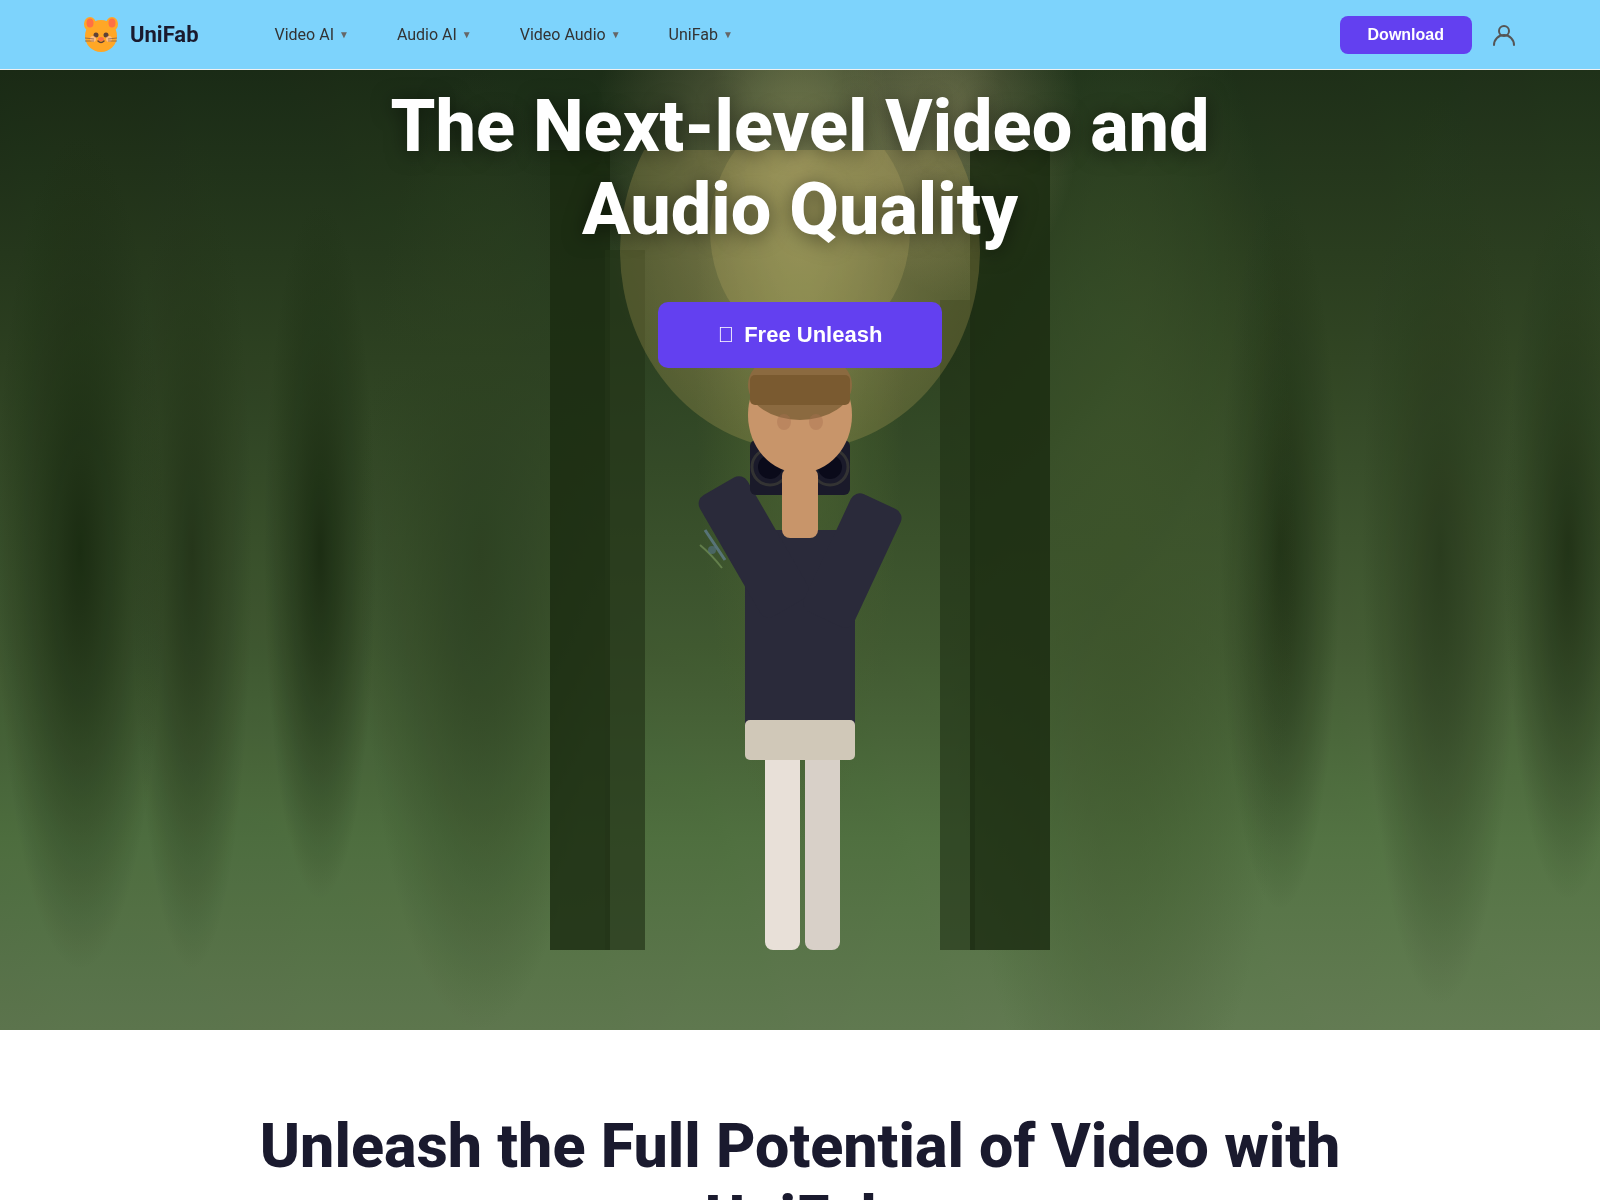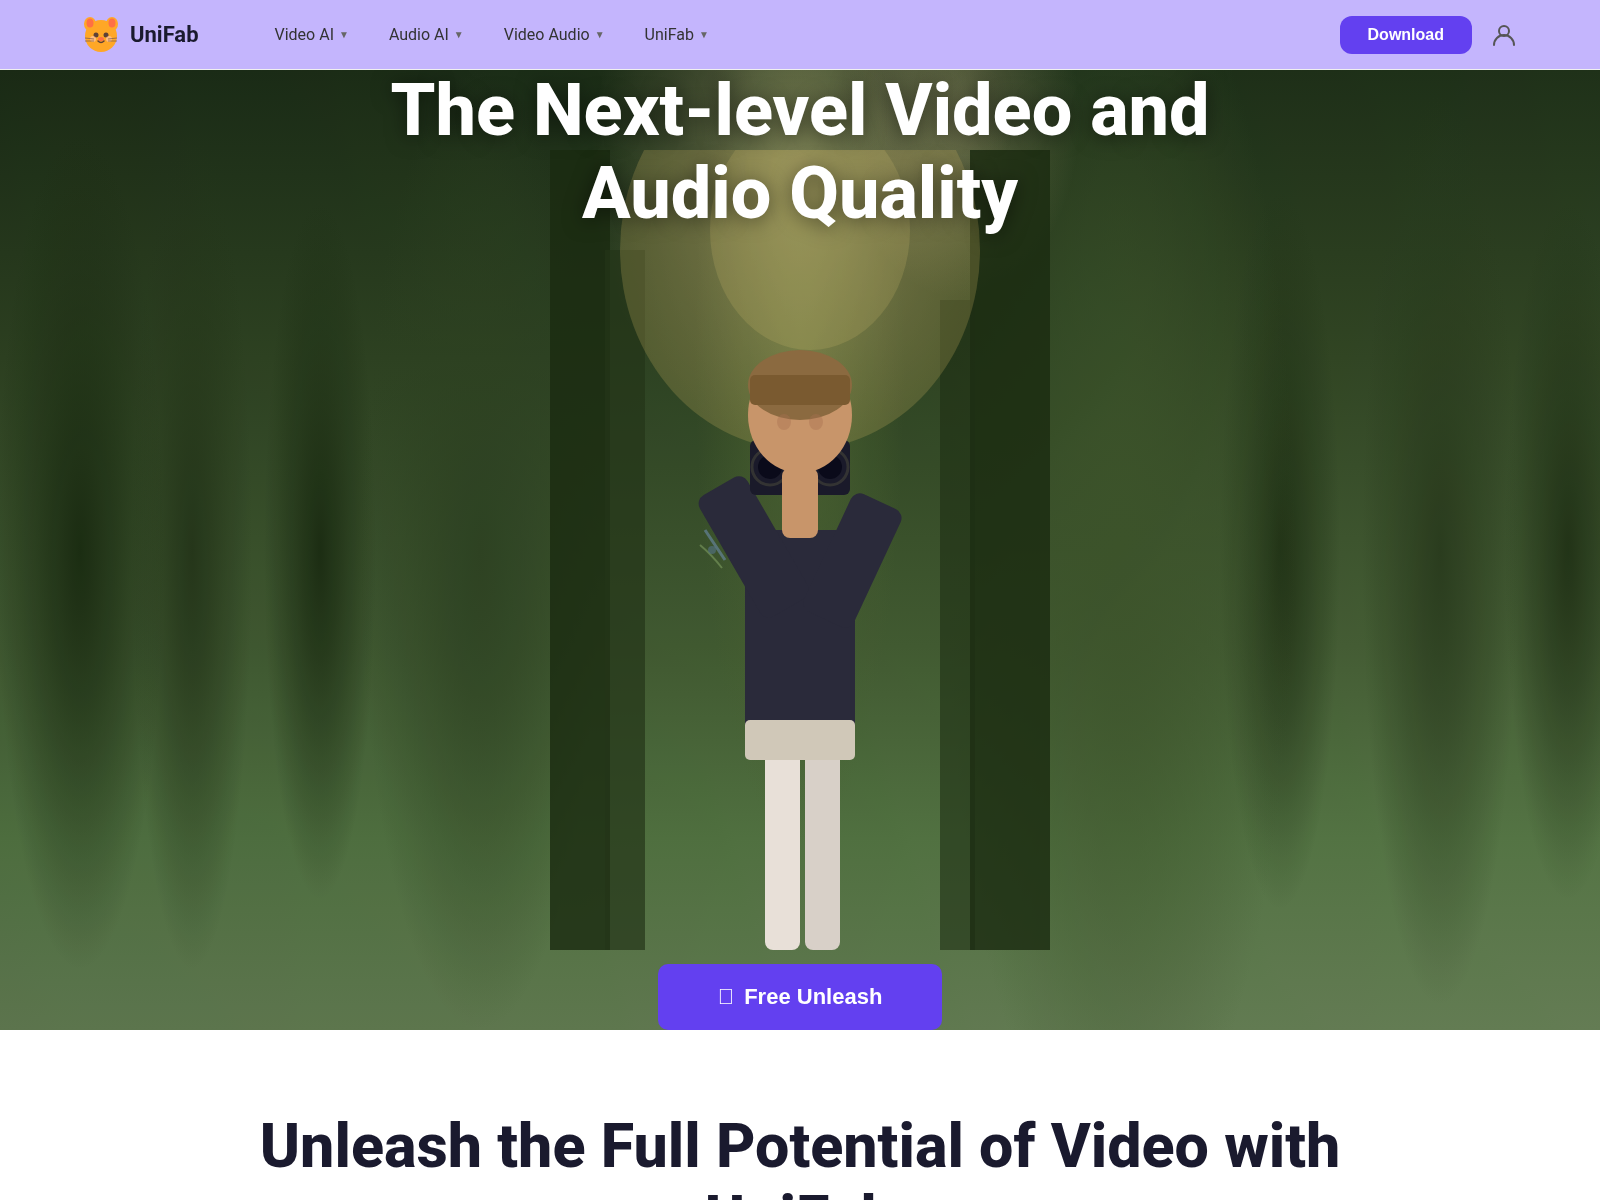--- a/index.html
+++ b/index.html
@@ -14,21 +14,21 @@
       width: 1600px;
       overflow-x: hidden;
     }
 
     
     .navbar {
       display: flex;
       align-items: center;
       padding: 0 80px;
       height: 70px;
-      background: #c4b5fd;
+      background: #7dd3fc;
       border-bottom: 1px solid #f0f0f0;
       position: relative;
       z-index: 100;
     }
 
     .logo-area {
       display: flex;
       align-items: center;
       gap: 8px;
       margin-right: 60px;
@@ -42,21 +42,21 @@
 
     .logo-text {
       font-size: 22px;
       font-weight: 700;
       color: #1a1a2e;
     }
 
     .nav-links {
       display: flex;
       align-items: center;
-      gap: 8px;
+      gap: 16px;
       flex: 1;
     }
 
     .nav-item {
       display: flex;
       align-items: center;
       gap: 5px;
       padding: 8px 16px;
       font-size: 16px;
       color: #333;
@@ -170,22 +170,22 @@
 
     .hero-content {
       position: absolute;
       top: 0;
       left: 0;
       right: 0;
       bottom: 0;
       display: flex;
       flex-direction: column;
       align-items: center;
-      justify-content: space-between;
-      padding: 0 200px;
+      justify-content: flex-start;
+      padding: 16px 200px;
     }
 
     .hero-title {
       font-size: 72px;
       font-weight: 800;
       color: #ffffff;
       text-align: center;
       line-height: 1.15;
       margin-bottom: 50px;
       text-shadow: 0 2px 20px rgba(0,0,0,0.5);
@@ -270,21 +270,21 @@
       <span>Video Audio</span>
       <span class="chevron">▼</span>
     </div>
     <div class="nav-item">
       <span>UniFab</span>
       <span class="chevron">▼</span>
     </div>
   </div>
 
   <div class="nav-right">
-    <button class="download-btn" style="background: rgb(99, 64, 240); border-radius: 12px;">Download</button>
+    <button class="download-btn" style="background: rgb(99, 64, 240);">Download</button>
     <div class="user-icon">
       <svg width="26" height="26" viewBox="0 0 26 26" fill="none" xmlns="http://www.w3.org/2000/svg">
         <circle cx="13" cy="9" r="5" stroke="#555" stroke-width="2" fill="none"></circle>
         <path d="M3 23c0-5.523 4.477-10 10-10s10 4.477 10 10" stroke="#555" stroke-width="2" fill="none" stroke-linecap="round"></path>
       </svg>
     </div>
   </div>
 </nav>
 
 <section class="hero">

